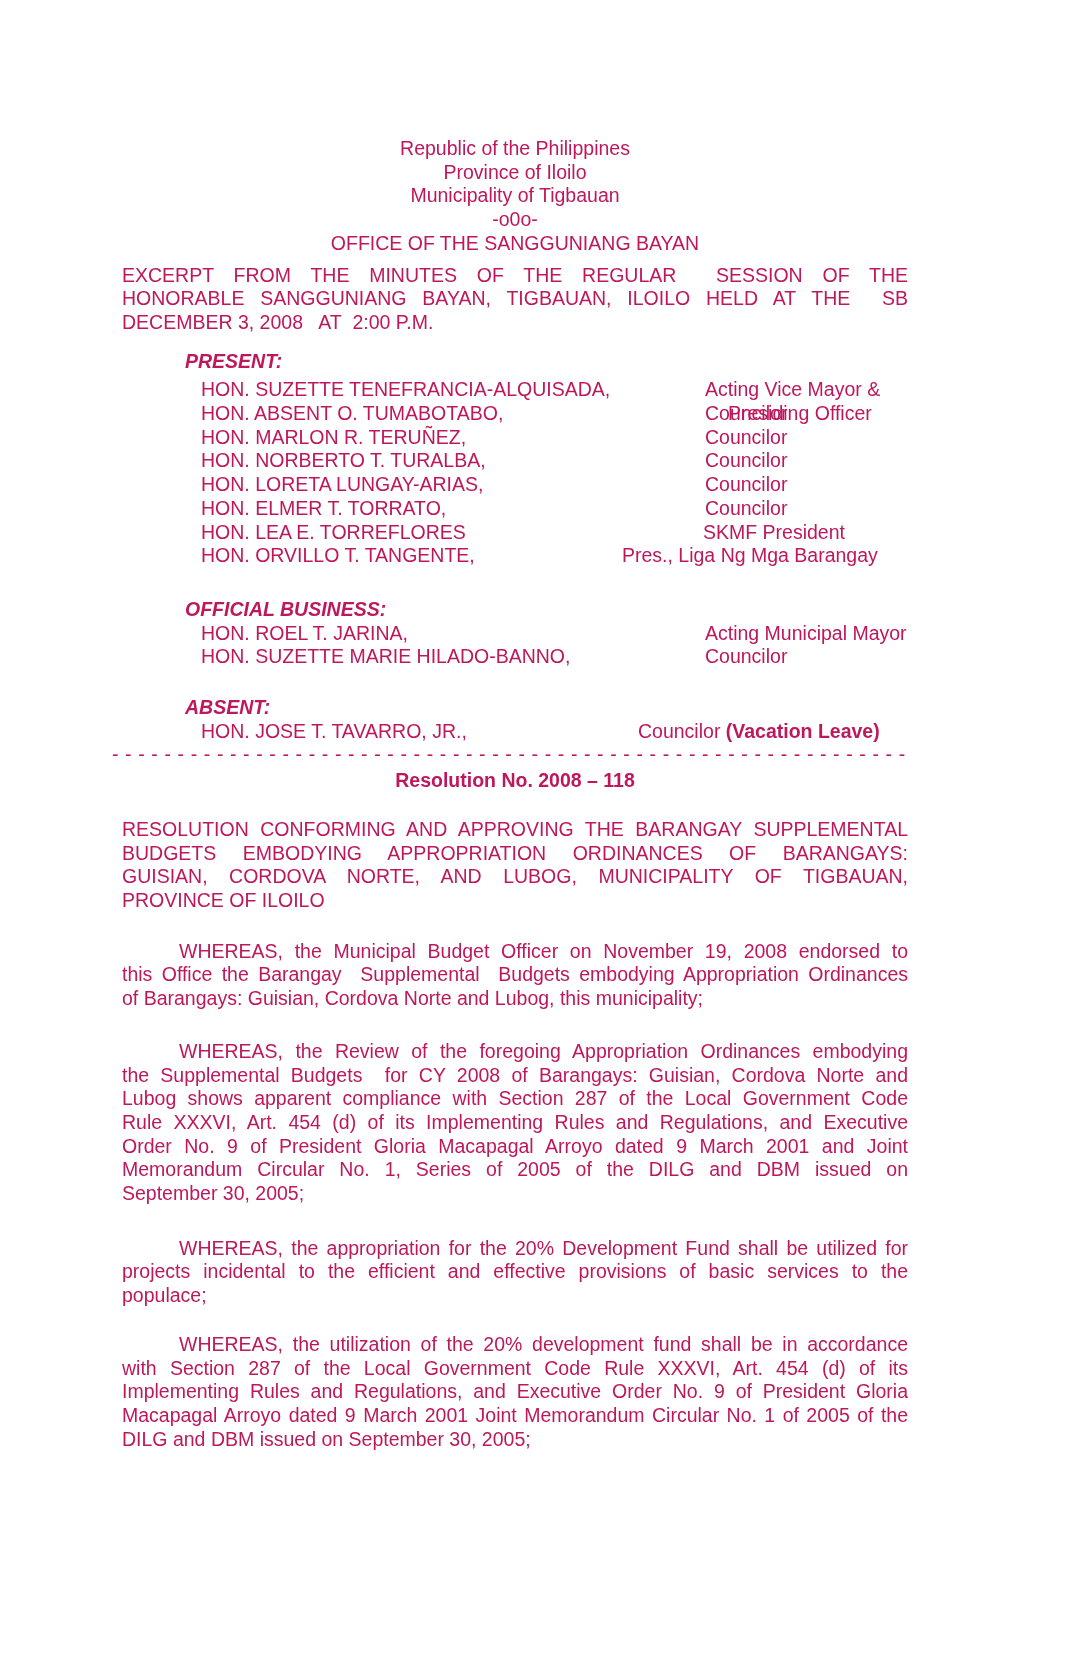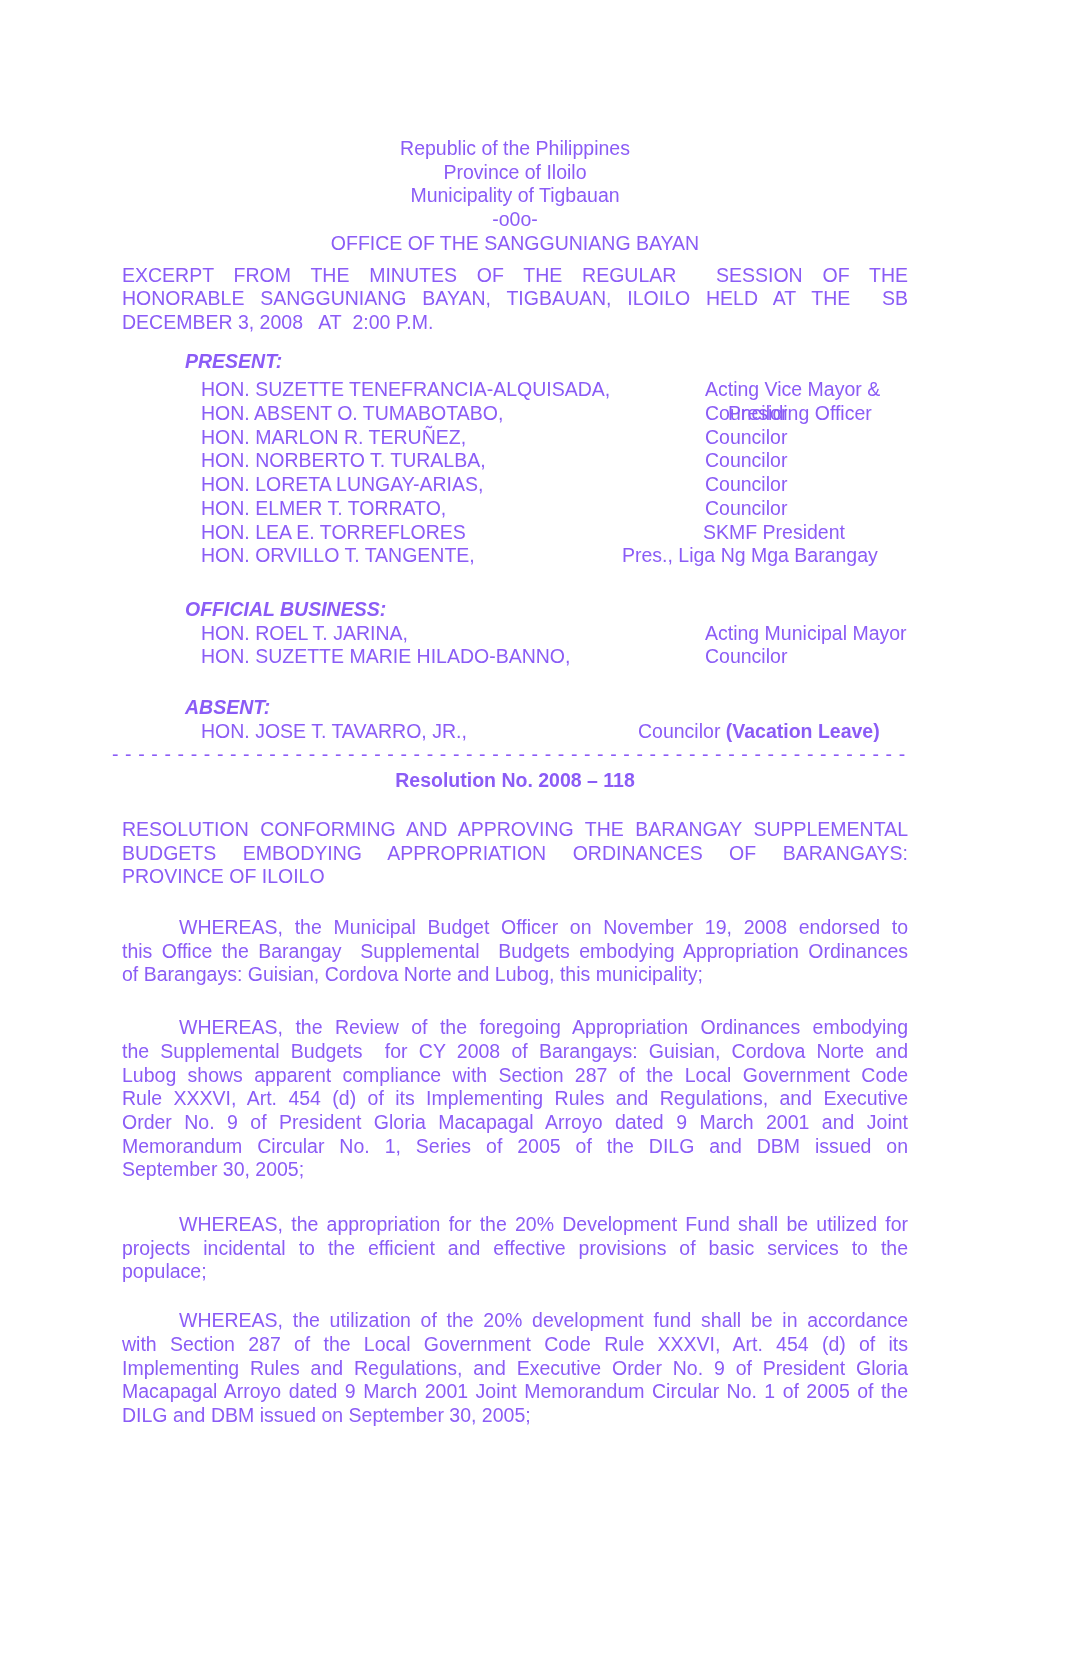--- a/index.html
+++ b/index.html
@@ -1,19 +1,19 @@
 <!DOCTYPE html>
 <html><head>
 <meta charset="utf-8">
 <style>
   html,body { margin:0; padding:0; background:#ffffff; }
   .page {
     position:relative;
     width:1088px; height:1664px;
-    background:#ffffff; color:#8b5cf6;
+    background:#ffffff; color:#be185d;
     font-family:"Liberation Sans", sans-serif;
     font-size:19.5px; line-height:23.7px;
     box-sizing:border-box;
     padding:137px 180px 0 122px;
     overflow:hidden;
   }
   .center { text-align:center; }
   .hdg { font-weight:bold; text-align:center; }
   .jline { text-align:justify; text-align-last:justify; word-spacing:-1px; }
   .lline { text-align:left; }
@@ -118,20 +118,21 @@
     </div>
   </div>
 
   <div class="divider">- - - - - - - - - - - - - - - - - - - - - - - - - - - - - - - - - - - - - - - - - - - - - - - - - - - - - - - - - - - - - - - - - - - -</div>
 
   <div class="hdg mt-heading">Resolution No. 2008 – 118</div>
 
   <div class="mt-title">
     <div class="jline">RESOLUTION CONFORMING AND APPROVING THE BARANGAY SUPPLEMENTAL</div>
     <div class="jline">BUDGETS EMBODYING APPROPRIATION ORDINANCES OF BARANGAYS:</div>
+    <div class="jline">GUISIAN, CORDOVA NORTE, AND LUBOG, MUNICIPALITY OF TIGBAUAN,</div>
     <div class="lline">PROVINCE OF ILOILO</div>
   </div>
 
   <div class="mt-w1">
     <div class="jline ind">WHEREAS, the Municipal Budget Officer on November 19, 2008 endorsed to</div>
     <div class="jline">this Office the Barangay&nbsp; Supplemental&nbsp; Budgets embodying Appropriation Ordinances</div>
     <div class="lline">of Barangays: Guisian, Cordova Norte and Lubog, this municipality;</div>
   </div>
 
   <div class="mt-w2">

